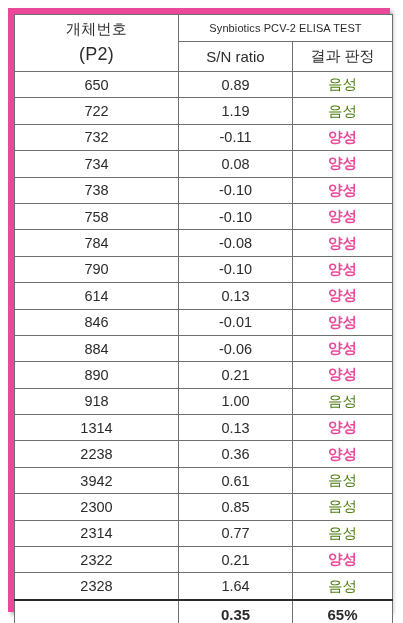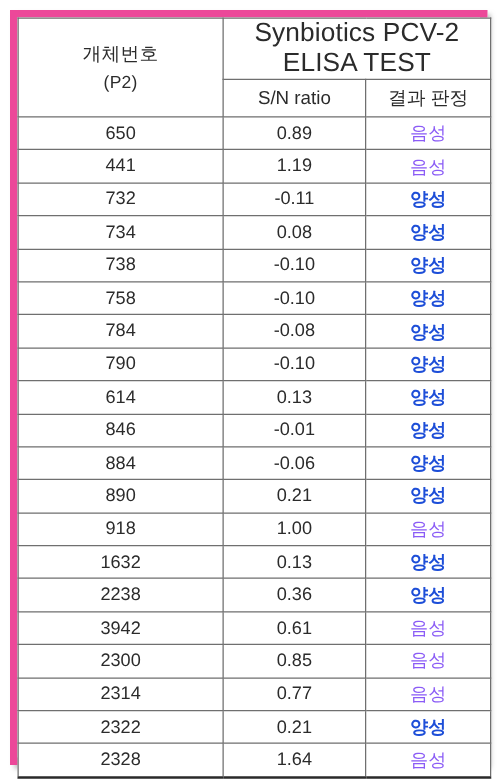--- a/index.html
+++ b/index.html
@@ -47,40 +47,40 @@
   col.c-id   { width: 164px; }
   col.c-sn   { width: 114px; }
   col.c-res  { width: 100px; }
 
   
   .hdr-id {
     font-size: 15px;
     line-height: 1.55;
     letter-spacing: 0.2px;
   }
-  .hdr-id .l2 { display: block; font-size: 14px; }
+  .hdr-id .l2 { display: block; font-size: 18px; }
   .hdr-title {
-    font-size: 21px;
+    font-size: 11px;
     letter-spacing: 0.1px;
     height: 26px;
   }
   .hdr-sub {
     font-size: 15px;
     height: 29px;
   }
 
   
   tr.data-row td { height: 25.4px; font-size: 14.5px; }
   td.sn  { font-size: 14.5px; }
   td.res { font-size: 14.5px; }
   td.res.pos {
-    color: #1d4ed8;
+    color: #ec4899;
     font-weight: bold;
   }
-  td.res.neg { color: #8b5cf6; text-align: center; }
+  td.res.neg { color: #4d7c0f; text-align: center; }
 
   
   tr.summary-row td {
     height: 28px;
     font-weight: bold;
     font-size: 15px;
     border-top: 2px solid #2a2a2a;
   }
   tr.summary-row td.blank { font-weight: normal; }
 
@@ -109,21 +109,21 @@
         <th class="hdr-sub">결과 판정</th>
       </tr>
     </thead>
     <tbody id="rows-body">
         <tr class="data-row">
           <td class="id">650</td>
           <td class="sn">0.89</td>
           <td class="res neg">음성</td>
         </tr>
         <tr class="data-row">
-          <td class="id">441</td>
+          <td class="id">722</td>
           <td class="sn">1.19</td>
           <td class="res neg">음성</td>
         </tr>
         <tr class="data-row">
           <td class="id">732</td>
           <td class="sn">-0.11</td>
           <td class="res pos">양성</td>
         </tr>
         <tr class="data-row">
           <td class="id">734</td>
@@ -169,21 +169,21 @@
           <td class="id">890</td>
           <td class="sn">0.21</td>
           <td class="res pos">양성</td>
         </tr>
         <tr class="data-row">
           <td class="id">918</td>
           <td class="sn">1.00</td>
           <td class="res neg">음성</td>
         </tr>
         <tr class="data-row">
-          <td class="id">1632</td>
+          <td class="id">1314</td>
           <td class="sn">0.13</td>
           <td class="res pos">양성</td>
         </tr>
         <tr class="data-row">
           <td class="id">2238</td>
           <td class="sn">0.36</td>
           <td class="res pos">양성</td>
         </tr>
         <tr class="data-row">
           <td class="id">3942</td>

